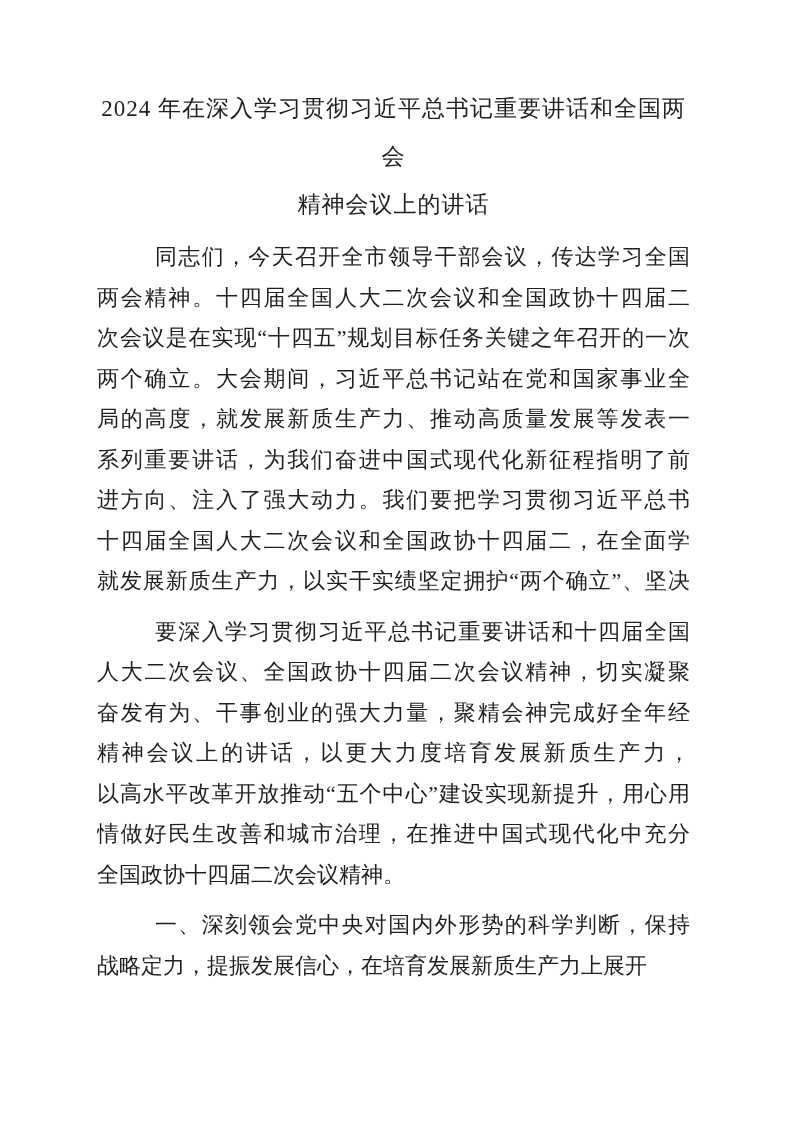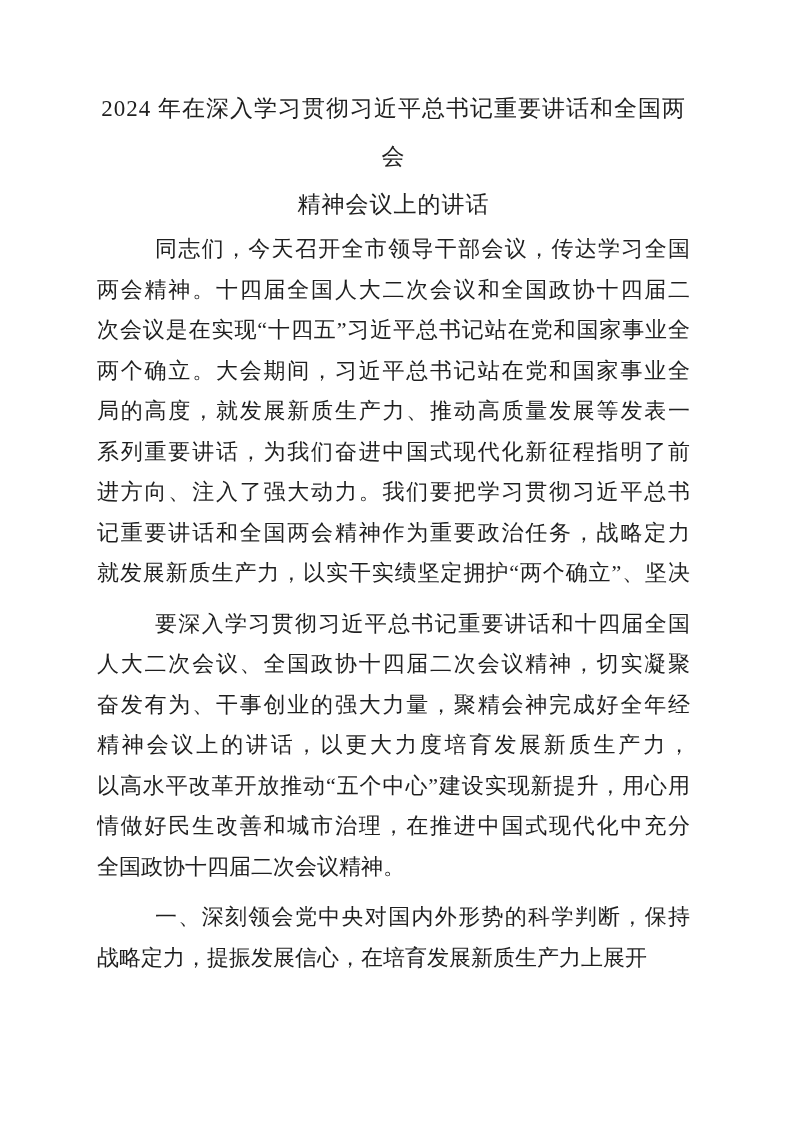--- a/index.html
+++ b/index.html
@@ -19,21 +19,21 @@
     padding: 85px 103px 0 97px;
   }
   .doc-title {
     text-align: center;
     font-size: 23px;
     font-weight: normal;
     line-height: 48px;
     letter-spacing: 1px;
   }
   .doc-body {
-    margin-top: 0;
+    margin-top: 8px;
   }
   .paragraph {
     margin: 0 0 10px 0;
   }
   .line {
     font-size: 22px;
     line-height: 40.5px;
     height: 40.5px;
     text-align: justify;
     text-align-last: justify;
@@ -52,26 +52,26 @@
 
 <div class="page">
   <div class="doc-title">
     <div class="title-line">2024 年在深入学习贯彻习近平总书记重要讲话和全国两会</div>
     <div class="title-line">精神会议上的讲话</div>
   </div>
   <div class="doc-body">
       <div class="paragraph">
         <div class="line first">同志们，今天召开全市领导干部会议，传达学习全国</div>
         <div class="line">两会精神。十四届全国人大二次会议和全国政协十四届二</div>
-        <div class="line">次会议是在实现“十四五”习近平总书记站在党和国家事业全</div>
+        <div class="line">次会议是在实现“十四五”规划目标任务关键之年召开的一次</div>
         <div class="line">两个确立。大会期间，习近平总书记站在党和国家事业全</div>
         <div class="line">局的高度，就发展新质生产力、推动高质量发展等发表一</div>
         <div class="line">系列重要讲话，为我们奋进中国式现代化新征程指明了前</div>
         <div class="line">进方向、注入了强大动力。我们要把学习贯彻习近平总书</div>
-        <div class="line">记重要讲话和全国两会精神作为重要政治任务，战略定力</div>
+        <div class="line">十四届全国人大二次会议和全国政协十四届二，在全面学</div>
         <div class="line">就发展新质生产力，以实干实绩坚定拥护“两个确立”、坚决</div>
       </div>
       <div class="paragraph">
         <div class="line first">要深入学习贯彻习近平总书记重要讲话和十四届全国</div>
         <div class="line">人大二次会议、全国政协十四届二次会议精神，切实凝聚</div>
         <div class="line">奋发有为、干事创业的强大力量，聚精会神完成好全年经</div>
         <div class="line">精神会议上的讲话，以更大力度培育发展新质生产力，</div>
         <div class="line">以高水平改革开放推动“五个中心”建设实现新提升，用心用</div>
         <div class="line">情做好民生改善和城市治理，在推进中国式现代化中充分</div>
         <div class="line last">全国政协十四届二次会议精神。</div>

